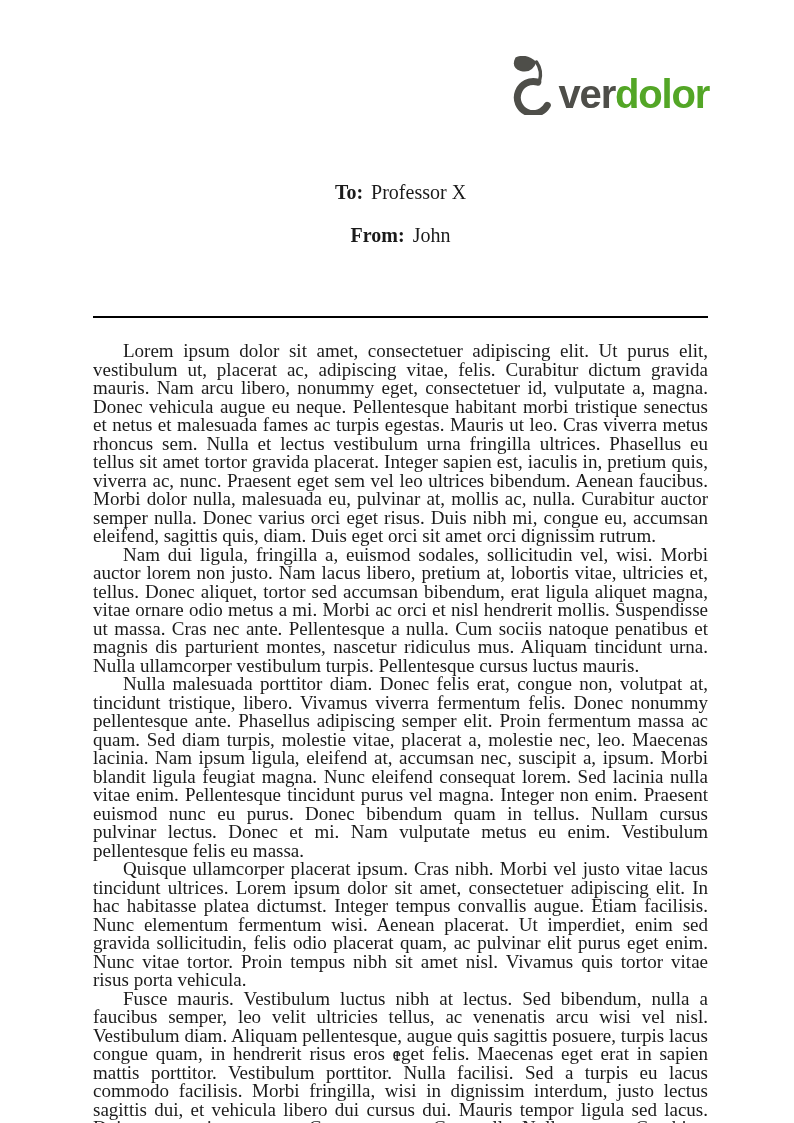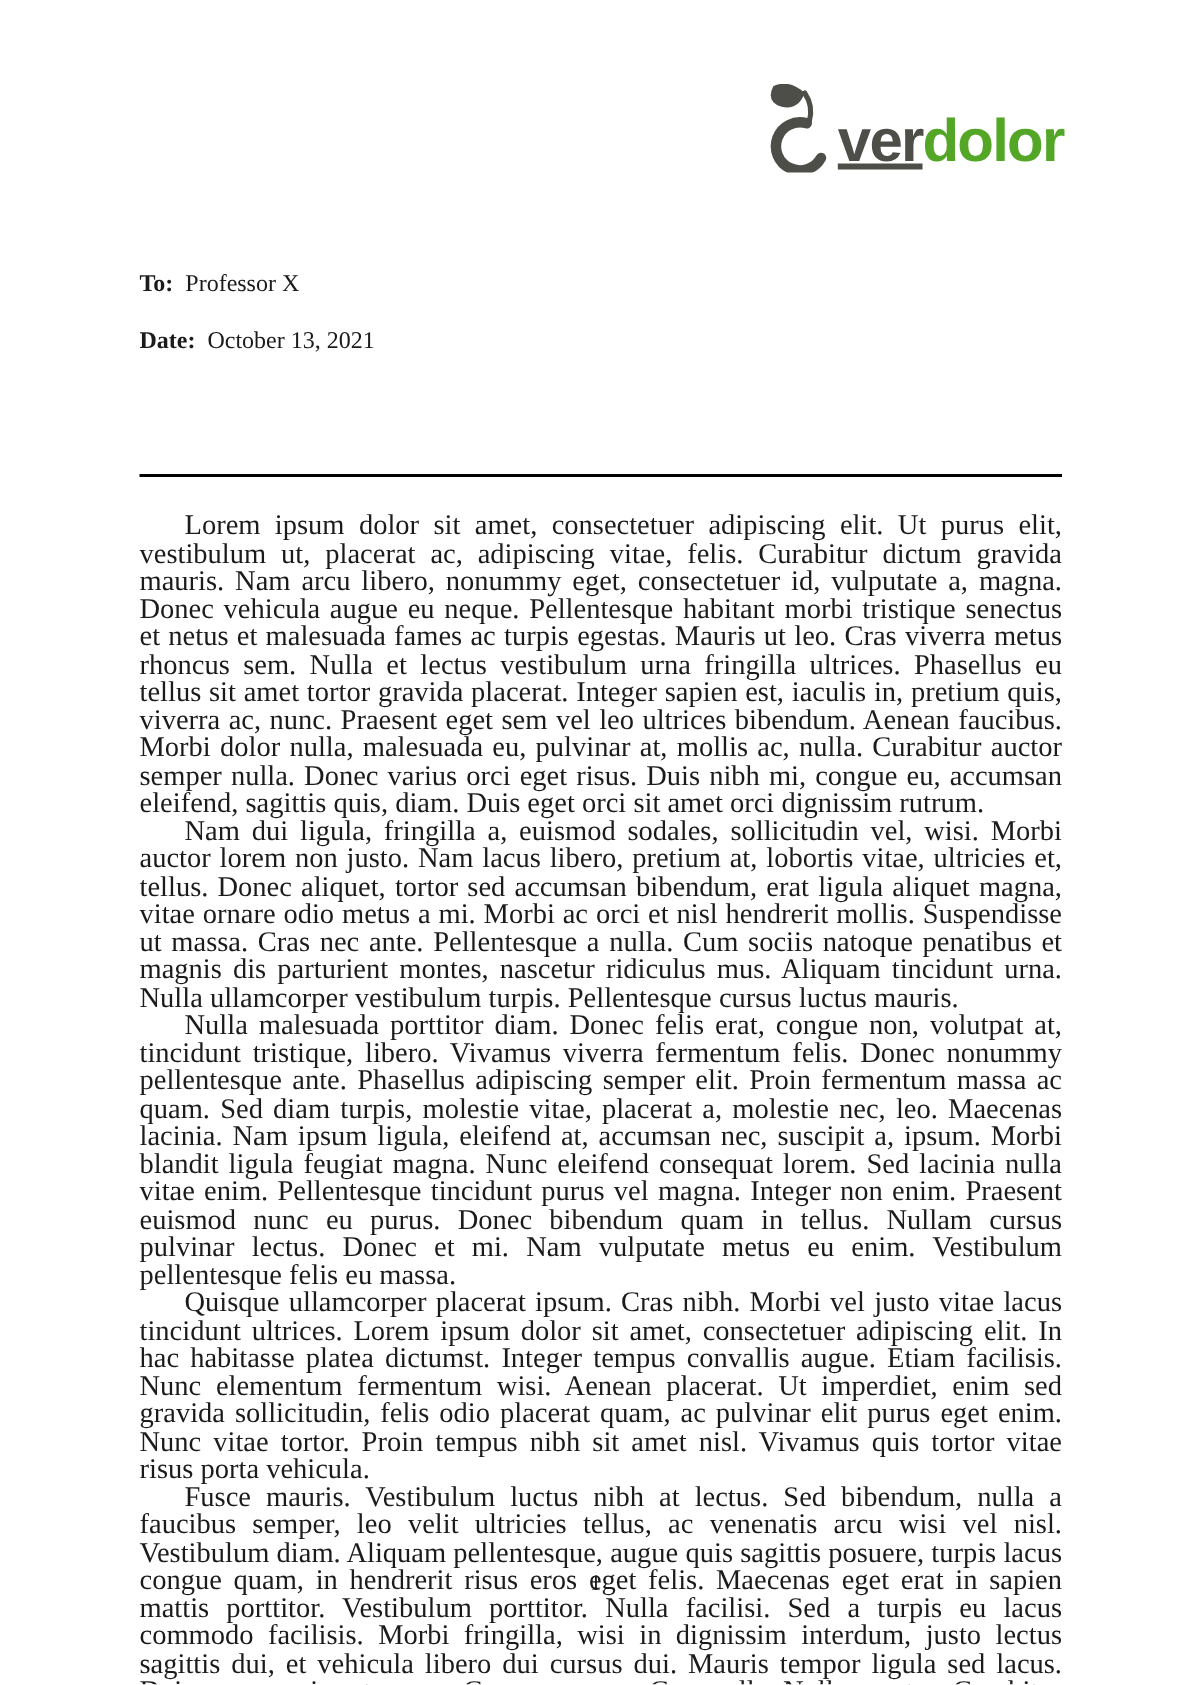--- a/index.html
+++ b/index.html
@@ -34,30 +34,31 @@
   .logo-o-icon { display: block; width: 47px; height: 59px; }
   .logo-word {
     font-family: "Liberation Sans", "DejaVu Sans", sans-serif;
     font-weight: 700;
     font-size: 40px;
     letter-spacing: -1.2px;
     line-height: 1;
     margin-left: 1px;
     padding-bottom: 1px;
   }
-  .logo-word .dark  { color: var(--color-logo_dark); text-decoration: underline; }
+  .logo-word .dark  { color: var(--color-logo_dark); }
   .logo-word .green { color: var(--color-logo_green); }
 
   
   .memo-header {
     position: absolute;
     left: 93px;
     top: 181px;
     width: 615px;
-    font-size: 16px;
+    font-size: 20px;
+    text-align: center;
   }
   .memo-row { margin-bottom: 20px; }
   .memo-label { font-weight: 700; margin-right: 8px; }
 
   
   .memo-rule {
     position: absolute;
     left: 93px;
     top: 316px;
     width: 615px;
@@ -102,21 +103,21 @@
       <path d="M 25.5 6 Q 15 -3.5 4.5 1.5 Q -0.5 11.5 9.5 15 Q 21 18 25.5 6 Z" fill="#4e4e49"></path>
     </svg>
     <div class="logo-word"><span class="dark">ver</span><span class="green">dolor</span></div>
   </div>
 
   <div class="memo-header">
     <div class="memo-row">
       <span class="memo-label">To:</span><span>Professor X</span>
     </div>
     <div class="memo-row">
-      <span class="memo-label">Date:</span><span>October 13, 2021</span>
+      <span class="memo-label">From:</span><span>John</span>
     </div>
   </div>
 
   <div class="memo-rule"></div>
 
   <div class="memo-body">
     <p>Lorem ipsum dolor sit amet, consectetuer adipiscing elit. Ut purus elit, vestibulum ut, placerat ac, adipiscing vitae, felis. Curabitur dictum gravida mauris. Nam arcu libero, nonummy eget, consectetuer id, vulputate a, magna. Donec vehicula augue eu neque. Pellentesque habitant morbi tristique senectus et netus et malesuada fames ac turpis egestas. Mauris ut leo. Cras viverra metus rhoncus sem. Nulla et lectus vestibulum urna fringilla ultrices. Phasellus eu tellus sit amet tortor gravida placerat. Integer sapien est, iaculis in, pretium quis, viverra ac, nunc. Praesent eget sem vel leo ultrices bibendum. Aenean faucibus. Morbi dolor nulla, malesuada eu, pulvinar at, mollis ac, nulla. Curabitur auctor semper nulla. Donec varius orci eget risus. Duis nibh mi, congue eu, accumsan eleifend, sagittis quis, diam. Duis eget orci sit amet orci dignissim rutrum.</p>
     <p>Nam dui ligula, fringilla a, euismod sodales, sollicitudin vel, wisi. Morbi auctor lorem non justo. Nam lacus libero, pretium at, lobortis vitae, ultricies et, tellus. Donec aliquet, tortor sed accumsan bibendum, erat ligula aliquet magna, vitae ornare odio metus a mi. Morbi ac orci et nisl hendrerit mollis. Suspendisse ut massa. Cras nec ante. Pellentesque a nulla. Cum sociis natoque penatibus et magnis dis parturient montes, nascetur ridiculus mus. Aliquam tincidunt urna. Nulla ullamcorper vestibulum turpis. Pellentesque cursus luctus mauris.</p>
     <p>Nulla malesuada porttitor diam. Donec felis erat, congue non, volutpat at, tincidunt tristique, libero. Vivamus viverra fermentum felis. Donec nonummy pellentesque ante. Phasellus adipiscing semper elit. Proin fermentum massa ac quam. Sed diam turpis, molestie vitae, placerat a, molestie nec, leo. Maecenas lacinia. Nam ipsum ligula, eleifend at, accumsan nec, suscipit a, ipsum. Morbi blandit ligula feugiat magna. Nunc eleifend consequat lorem. Sed lacinia nulla vitae enim. Pellentesque tincidunt purus vel magna. Integer non enim. Praesent euismod nunc eu purus. Donec bibendum quam in tellus. Nullam cursus pulvinar lectus. Donec et mi. Nam vulputate metus eu enim. Vestibulum pellentesque felis eu massa.</p>
     <p>Quisque ullamcorper placerat ipsum. Cras nibh. Morbi vel justo vitae lacus tincidunt ultrices. Lorem ipsum dolor sit amet, consectetuer adipiscing elit. In hac habitasse platea dictumst. Integer tempus convallis augue. Etiam facilisis. Nunc elementum fermentum wisi. Aenean placerat. Ut imperdiet, enim sed gravida sollicitudin, felis odio placerat quam, ac pulvinar elit purus eget enim. Nunc vitae tortor. Proin tempus nibh sit amet nisl. Vivamus quis tortor vitae risus porta vehicula.</p>

